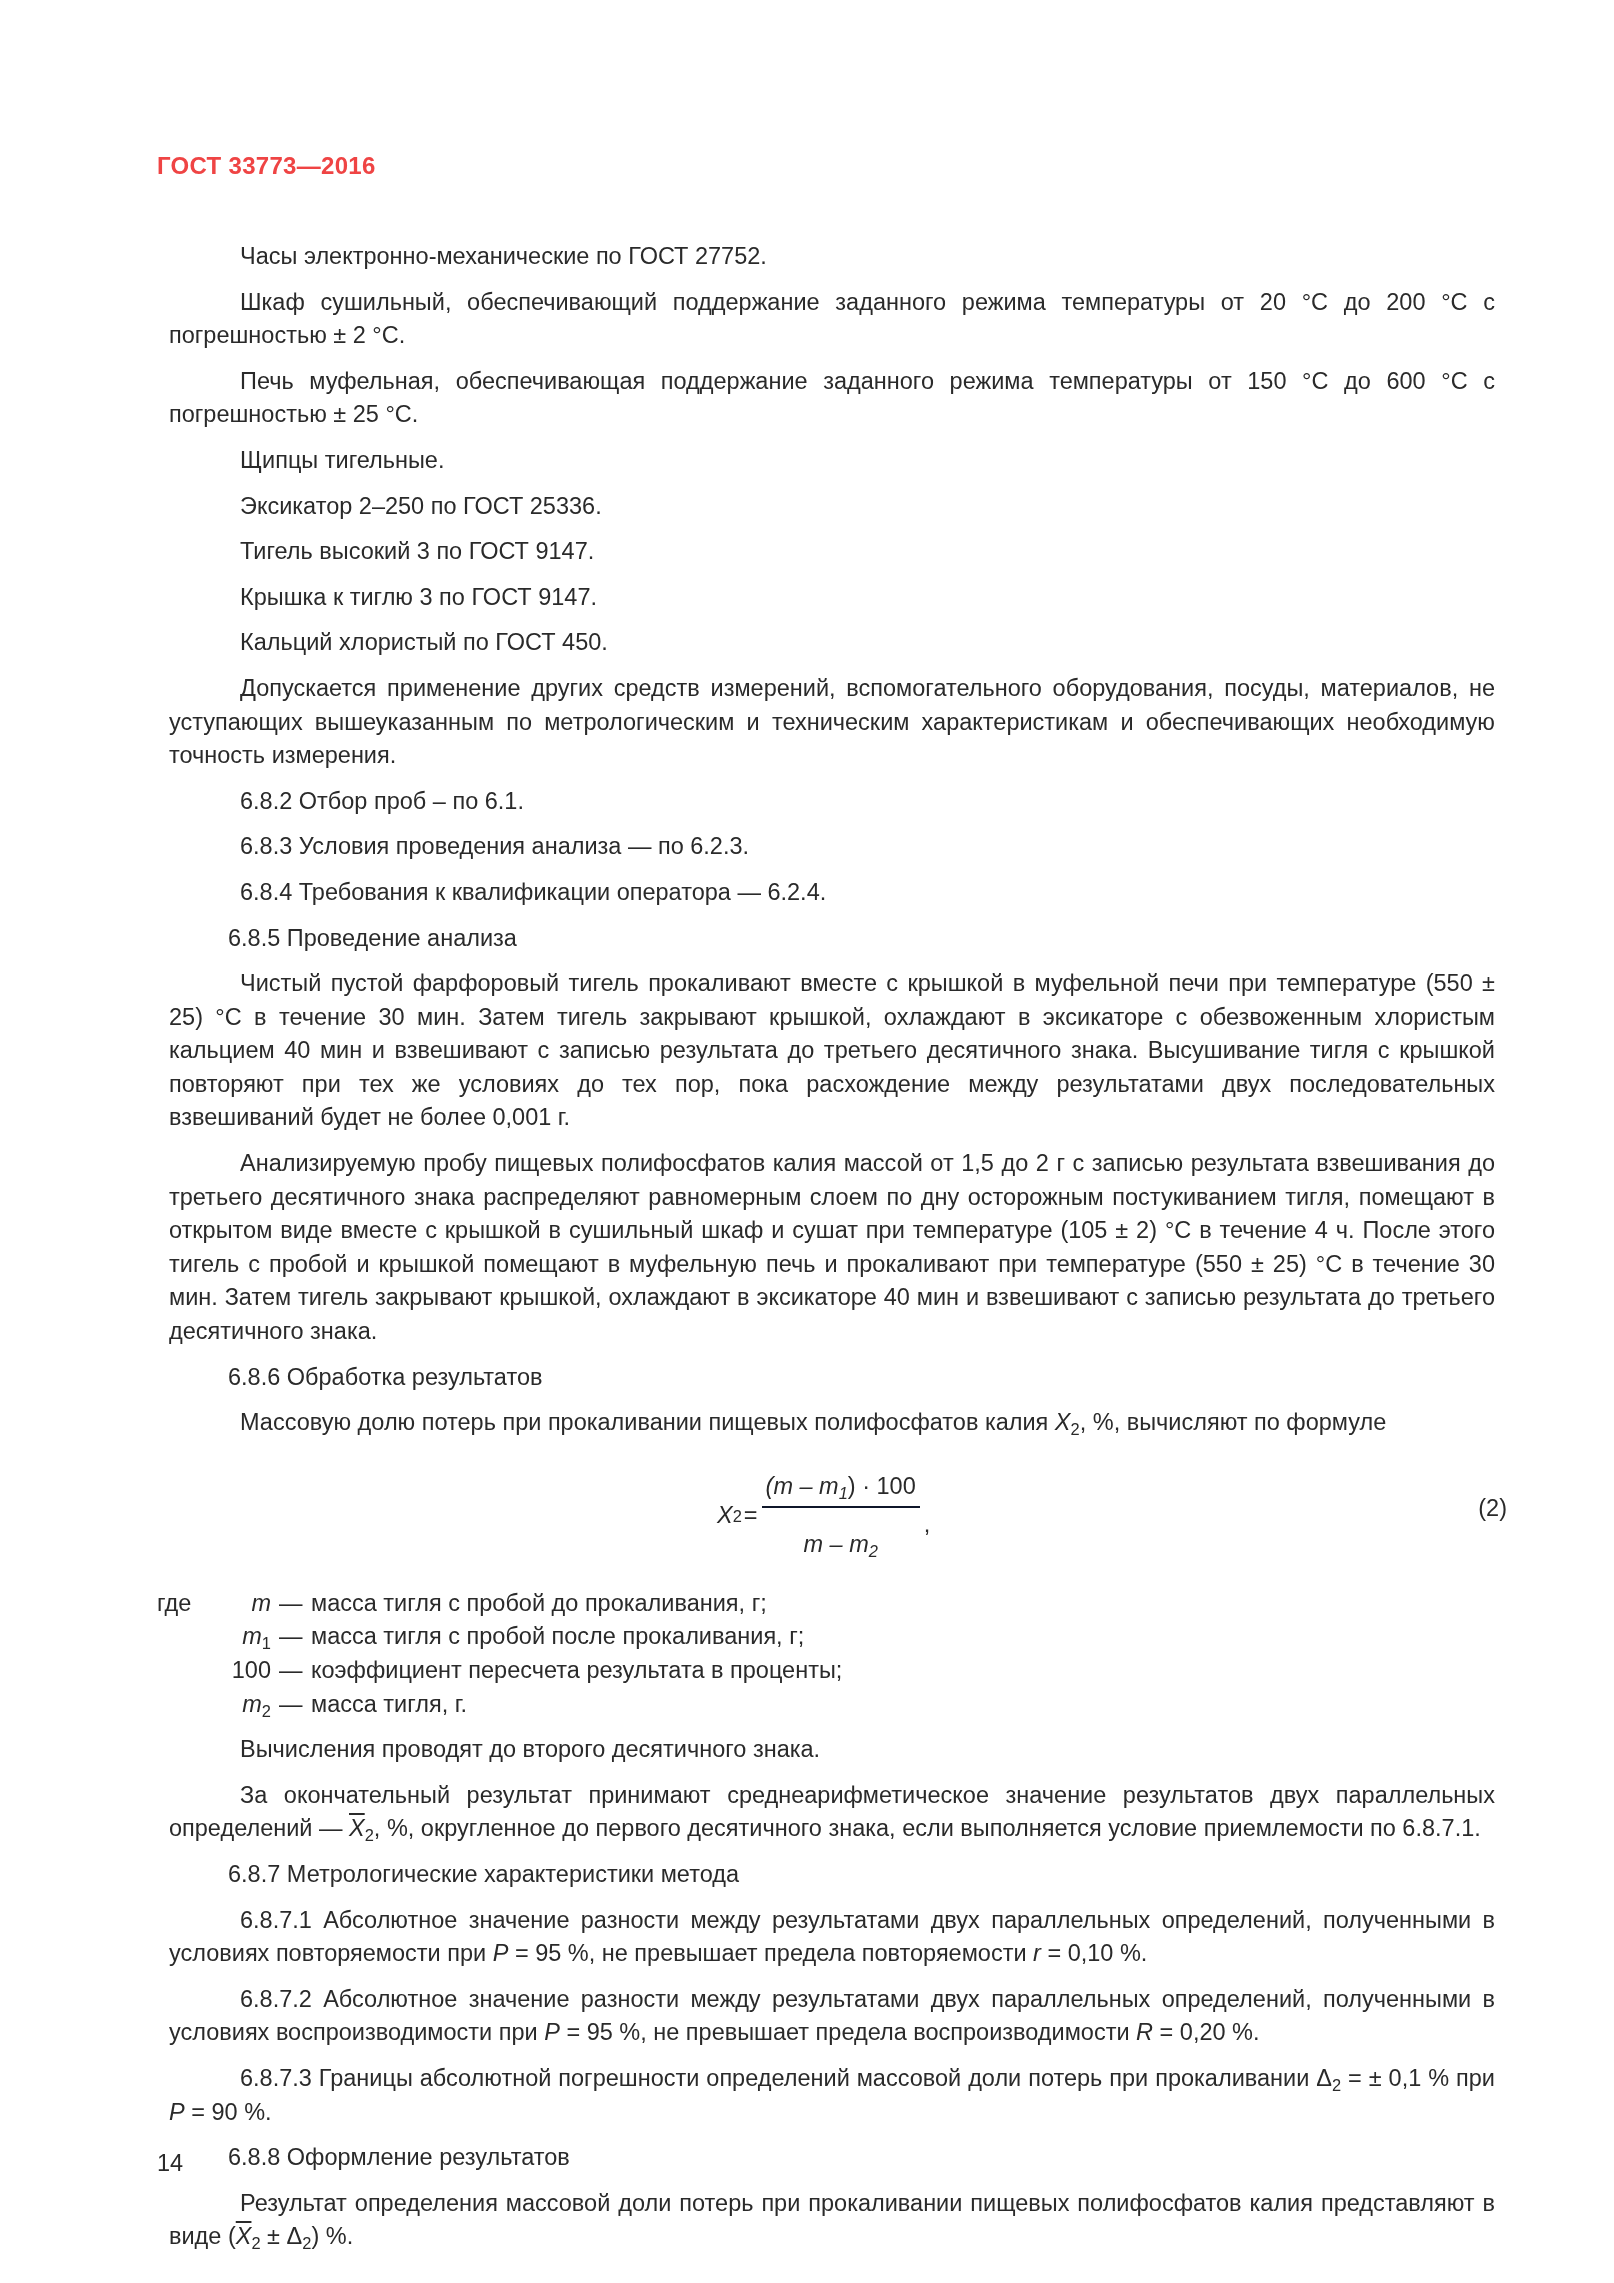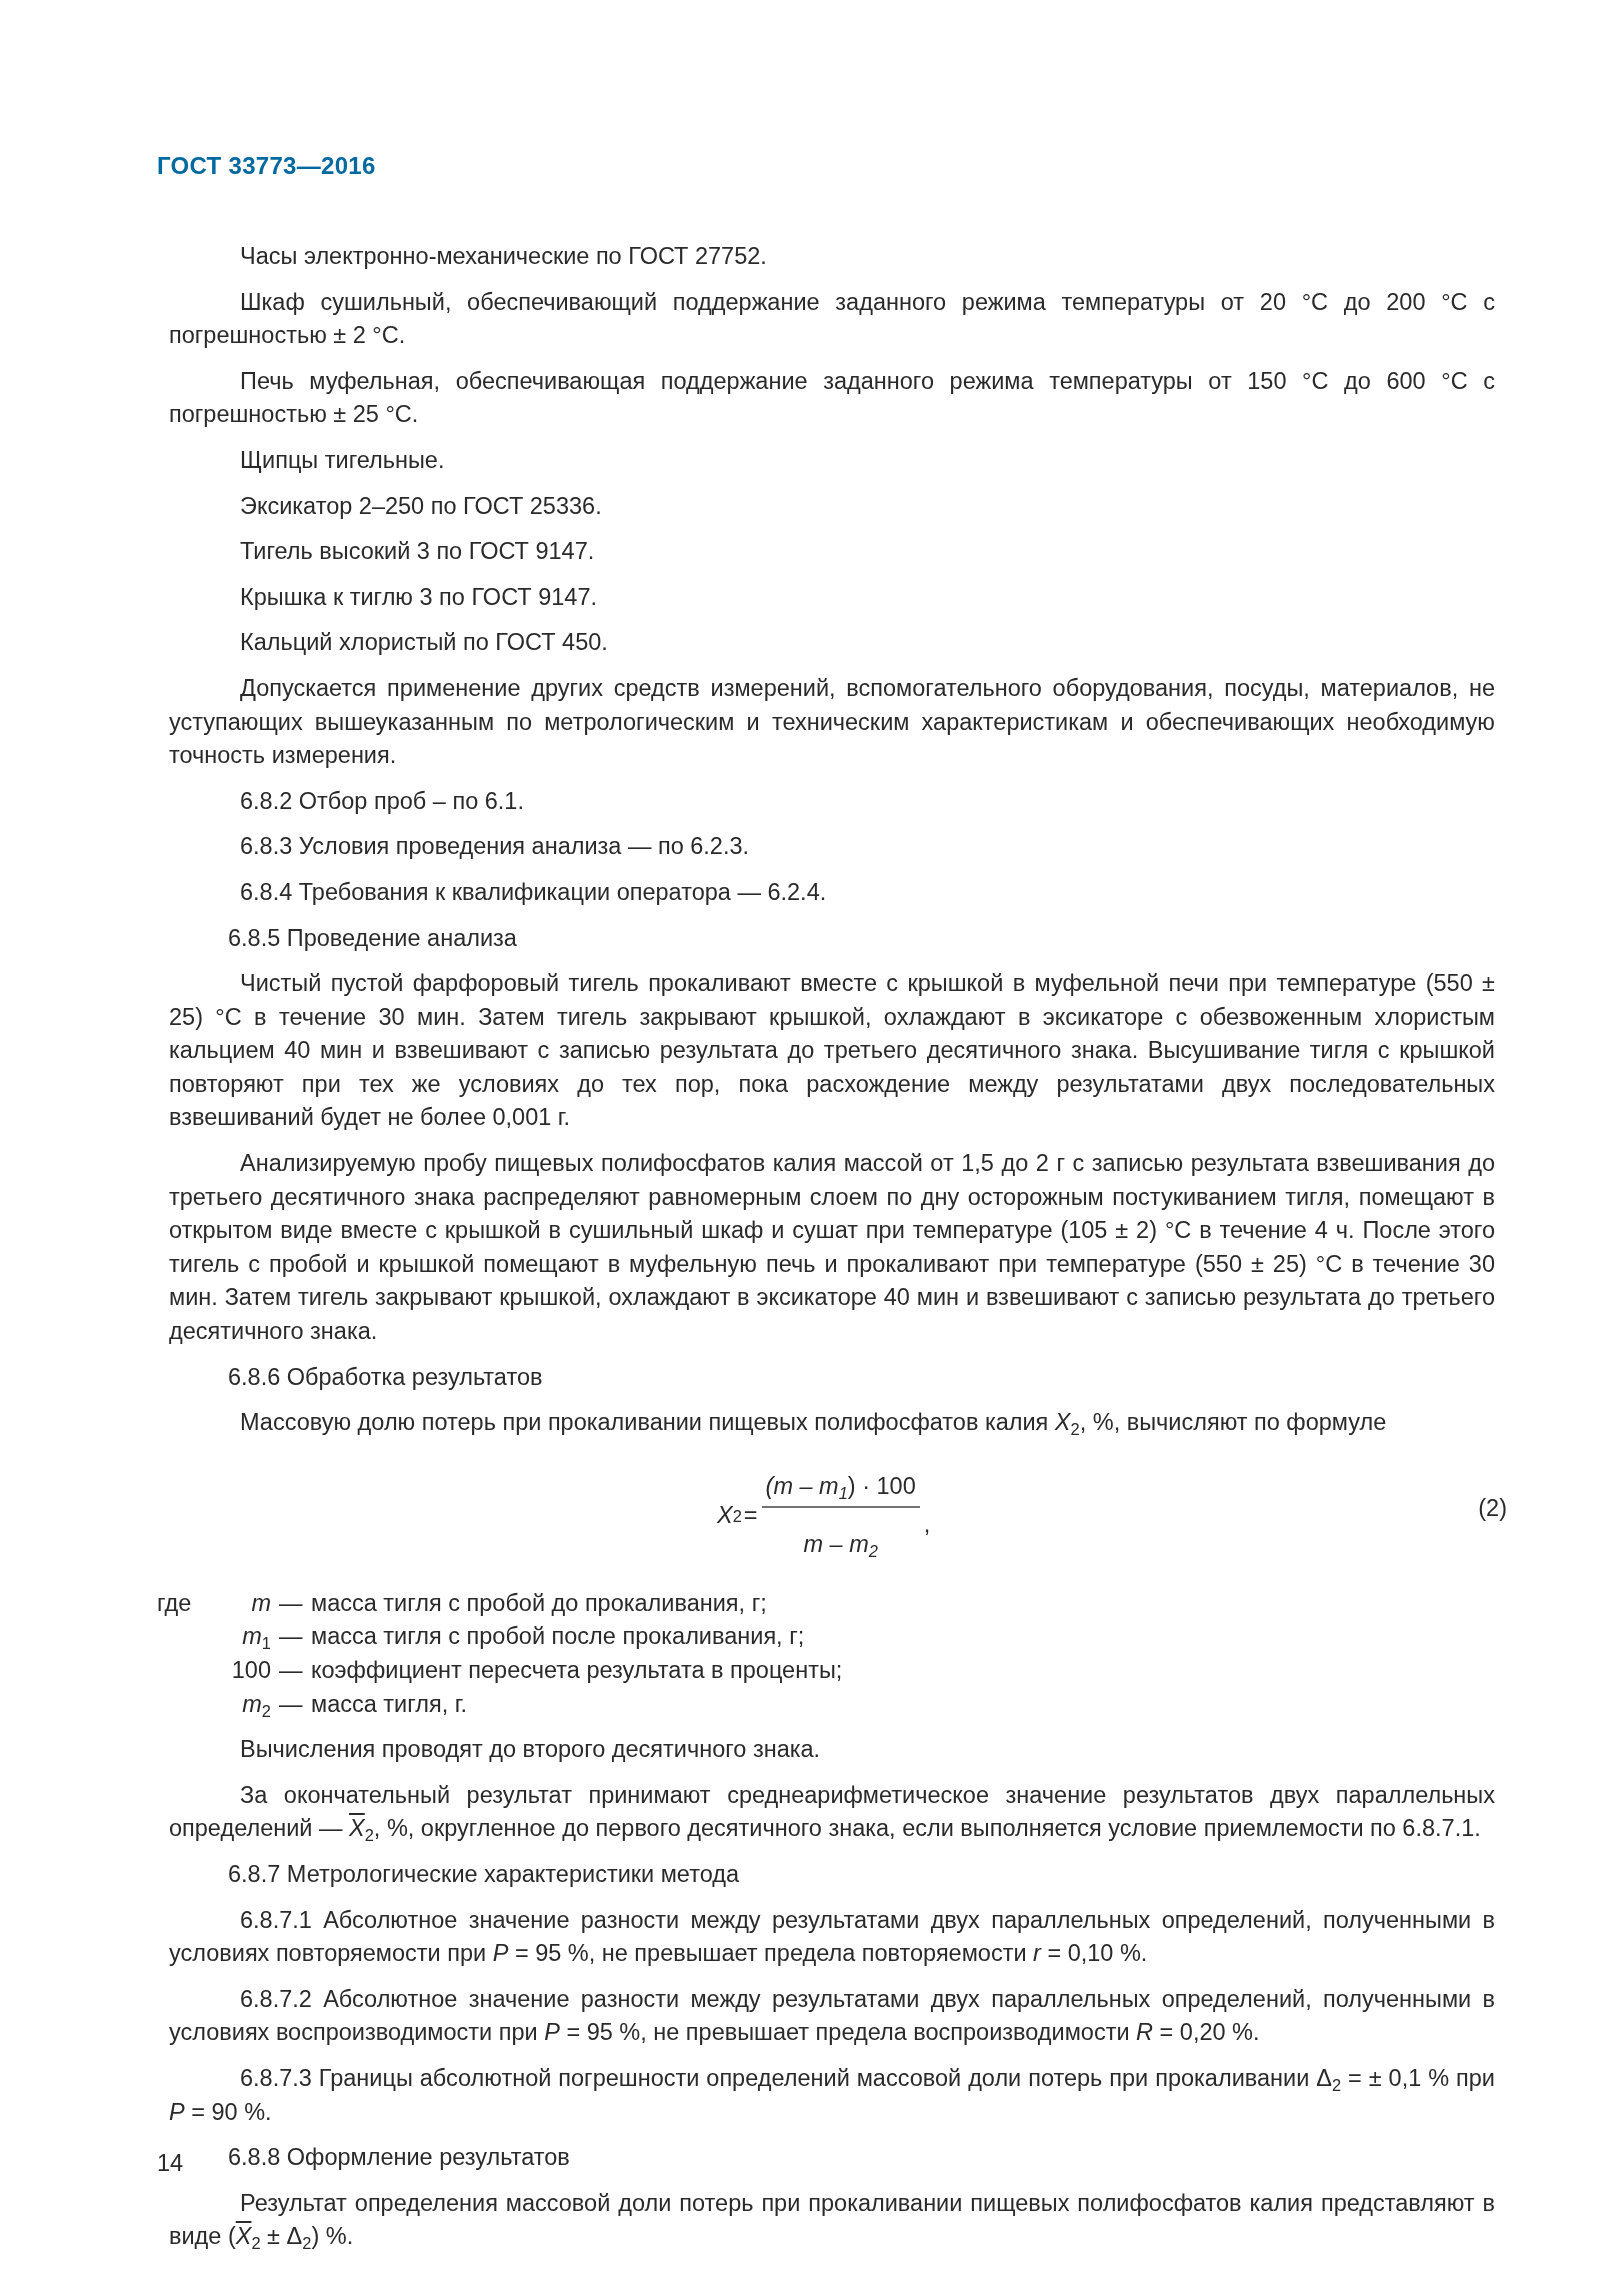--- a/index.html
+++ b/index.html
@@ -2,40 +2,40 @@
 <html><head>
   <meta charset="utf-8">
   <style>
     html, body { margin: 0; padding: 0; background: #ffffff; }
     body {
       width: 1614px; height: 2283px; position: relative; overflow: hidden;
       font-family: "Liberation Sans", sans-serif; color: #2a2a2a;
     }
     .header {
       position: absolute; left: 157px; top: 152px;
-      font-size: 24px; font-weight: bold; letter-spacing: 0.3px; color: #0369a1;
+      font-size: 24px; font-weight: bold; letter-spacing: 0.3px; color: #ef4444;
     }
     .content {
       position: absolute; left: 157px; top: 228px; width: 1350px;
       font-size: 23.5px; line-height: 33.6px;
     }
     .p { margin: 12px; text-align: justify; text-indent: 71px; }
     .h { margin: 0; text-indent: 71px; font-weight: normal; }
     .i { font-style: italic; }
     sub { font-size: 0.7em; vertical-align: -0.3em; line-height: 0; }
     .ovl { text-decoration: overline; }
     .formula-row {
       position: relative; height: 135px;
     }
     .formula {
       position: absolute; left: 560px; top: 18px;
       display: flex; align-items: center; font-size: 23.5px;
     }
     .frac { display: inline-flex; flex-direction: column; align-items: center; margin-left: 4px; }
-    .frac .num { padding: 0 4px 3px 4px; border-bottom: 2px solid #737373; }
+    .frac .num { padding: 0 4px 3px 4px; border-bottom: 2px solid #0f172a; }
     .frac .den { padding-top: 20px; }
     .eqno { position: absolute; right: 0; top: 40px; }
     .where { margin: 0; }
     .where .row { display: flex; line-height: 33.6px; }
     .where .sym { width: 122px; text-align: right; padding-right: 8px; box-sizing: border-box; }
     .where .sym .lead { float: left; }
     .where .dash { width: 32px; }
     .footer {
       position: absolute; left: 157px; top: 2150px; font-size: 23.5px;
     }

